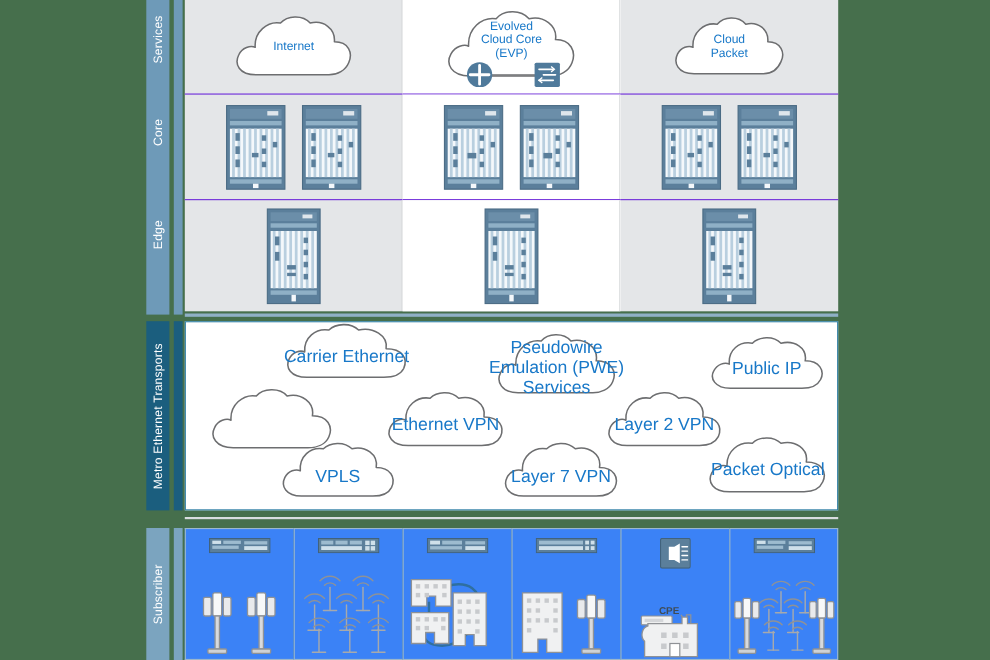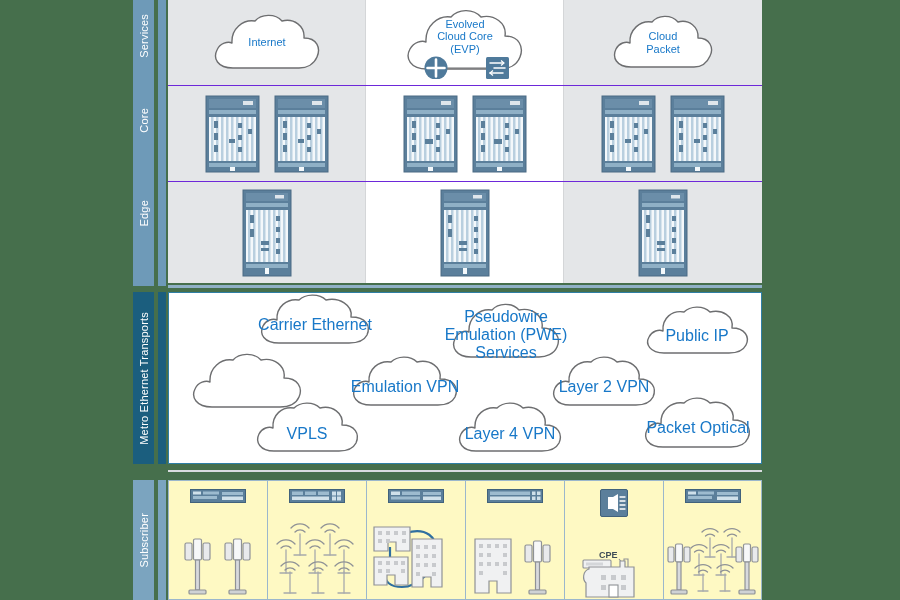--- a/index.html
+++ b/index.html
@@ -68,21 +68,21 @@
 
   
   .sep-line { position:absolute; left:168px; width:594px; background:#2f7fa5; }
 
   
   .sub {
     position:absolute; left:168px; top:480px; width:594px; height:120px;
     display:grid; grid-template-columns: repeat(6, 1fr);
   }
   .subcell {
-    position:relative; background:#fef9c3;
+    position:relative; background:#3b82f6;
     border:1px solid #9bb7cc; border-right:none;
     display:flex; flex-direction:column; align-items:center;
   }
   .subcell:last-child { border-right:1px solid #9bb7cc; }
   .subcell .sw { margin-top:8px; }
   .subcell .art { position:absolute; bottom:0; left:0; right:0; display:flex;
                   align-items:flex-end; justify-content:center; }
 </style>
 </head>
 <body>
@@ -467,41 +467,41 @@
                  C81 4 93 12 91 24 C104 24 109 33 105 42 C102 48 95 50 88 50 Z" fill="#ffffff" stroke="#6d6e70" stroke-width="1.4" stroke-linejoin="round"></path>
       </svg>
       <div class="lbl" style="margin-top:10px;">VPLS</div>
     </div>
 
     <div class="cloud" style="left:178px;top:62px;width:116px;height:56px;">
       <svg width="116" height="56" viewBox="0 0 116 56">
         <path d="M24 50 C9 50 4 41 8 33 C11 27 18 25 22 27 C21 14 32 5 44 7 C50 1 63 0 70 7
                  C83 4 95 12 93 24 C107 24 112 33 108 42 C105 48 98 50 91 50 Z" fill="#ffffff" stroke="#6d6e70" stroke-width="1.4" stroke-linejoin="round"></path>
       </svg>
-      <div class="lbl" style="margin-top:8px;">Emulation VPN</div>
+      <div class="lbl" style="margin-top:8px;">Ethernet VPN</div>
     </div>
 
     <div class="cloud" style="left:278px;top:8px;width:118px;height:62px;">
       <svg width="118" height="62" viewBox="0 0 118 62">
         <path d="M24 56 C9 56 4 46 8 38 C11 31 18 29 22 31 C21 17 33 7 45 9 C51 2 65 1 72 9
                  C85 6 97 15 95 27 C109 27 114 37 110 46 C107 53 99 56 92 56 Z" fill="#ffffff" stroke="#6d6e70" stroke-width="1.4" stroke-linejoin="round"></path>
       </svg>
       <div class="lbl" style="margin-top:6px;">
         <div>Pseudowire</div>
         <div>Emulation (PWE)</div>
         <div>Services</div>
       </div>
     </div>
 
     <div class="cloud" style="left:284px;top:108px;width:114px;height:56px;">
       <svg width="114" height="56" viewBox="0 0 114 56">
         <path d="M23 50 C9 50 4 41 8 33 C11 27 18 25 22 27 C21 14 32 5 44 7 C50 1 63 0 70 7
                  C82 4 94 12 92 24 C105 24 110 33 106 42 C103 48 96 50 89 50 Z" fill="#ffffff" stroke="#6d6e70" stroke-width="1.4" stroke-linejoin="round"></path>
       </svg>
-      <div class="lbl" style="margin-top:10px;">Layer 4 VPN</div>
+      <div class="lbl" style="margin-top:10px;">Layer 7 VPN</div>
     </div>
 
     <div class="cloud" style="left:378px;top:62px;width:114px;height:56px;">
       <svg width="114" height="56" viewBox="0 0 114 56">
         <path d="M23 50 C9 50 4 41 8 33 C11 27 18 25 22 27 C21 14 32 5 44 7 C50 1 63 0 70 7
                  C82 4 94 12 92 24 C105 24 110 33 106 42 C103 48 96 50 89 50 Z" fill="#ffffff" stroke="#6d6e70" stroke-width="1.4" stroke-linejoin="round"></path>
       </svg>
       <div class="lbl" style="margin-top:8px;">Layer 2 VPN</div>
     </div>
 

